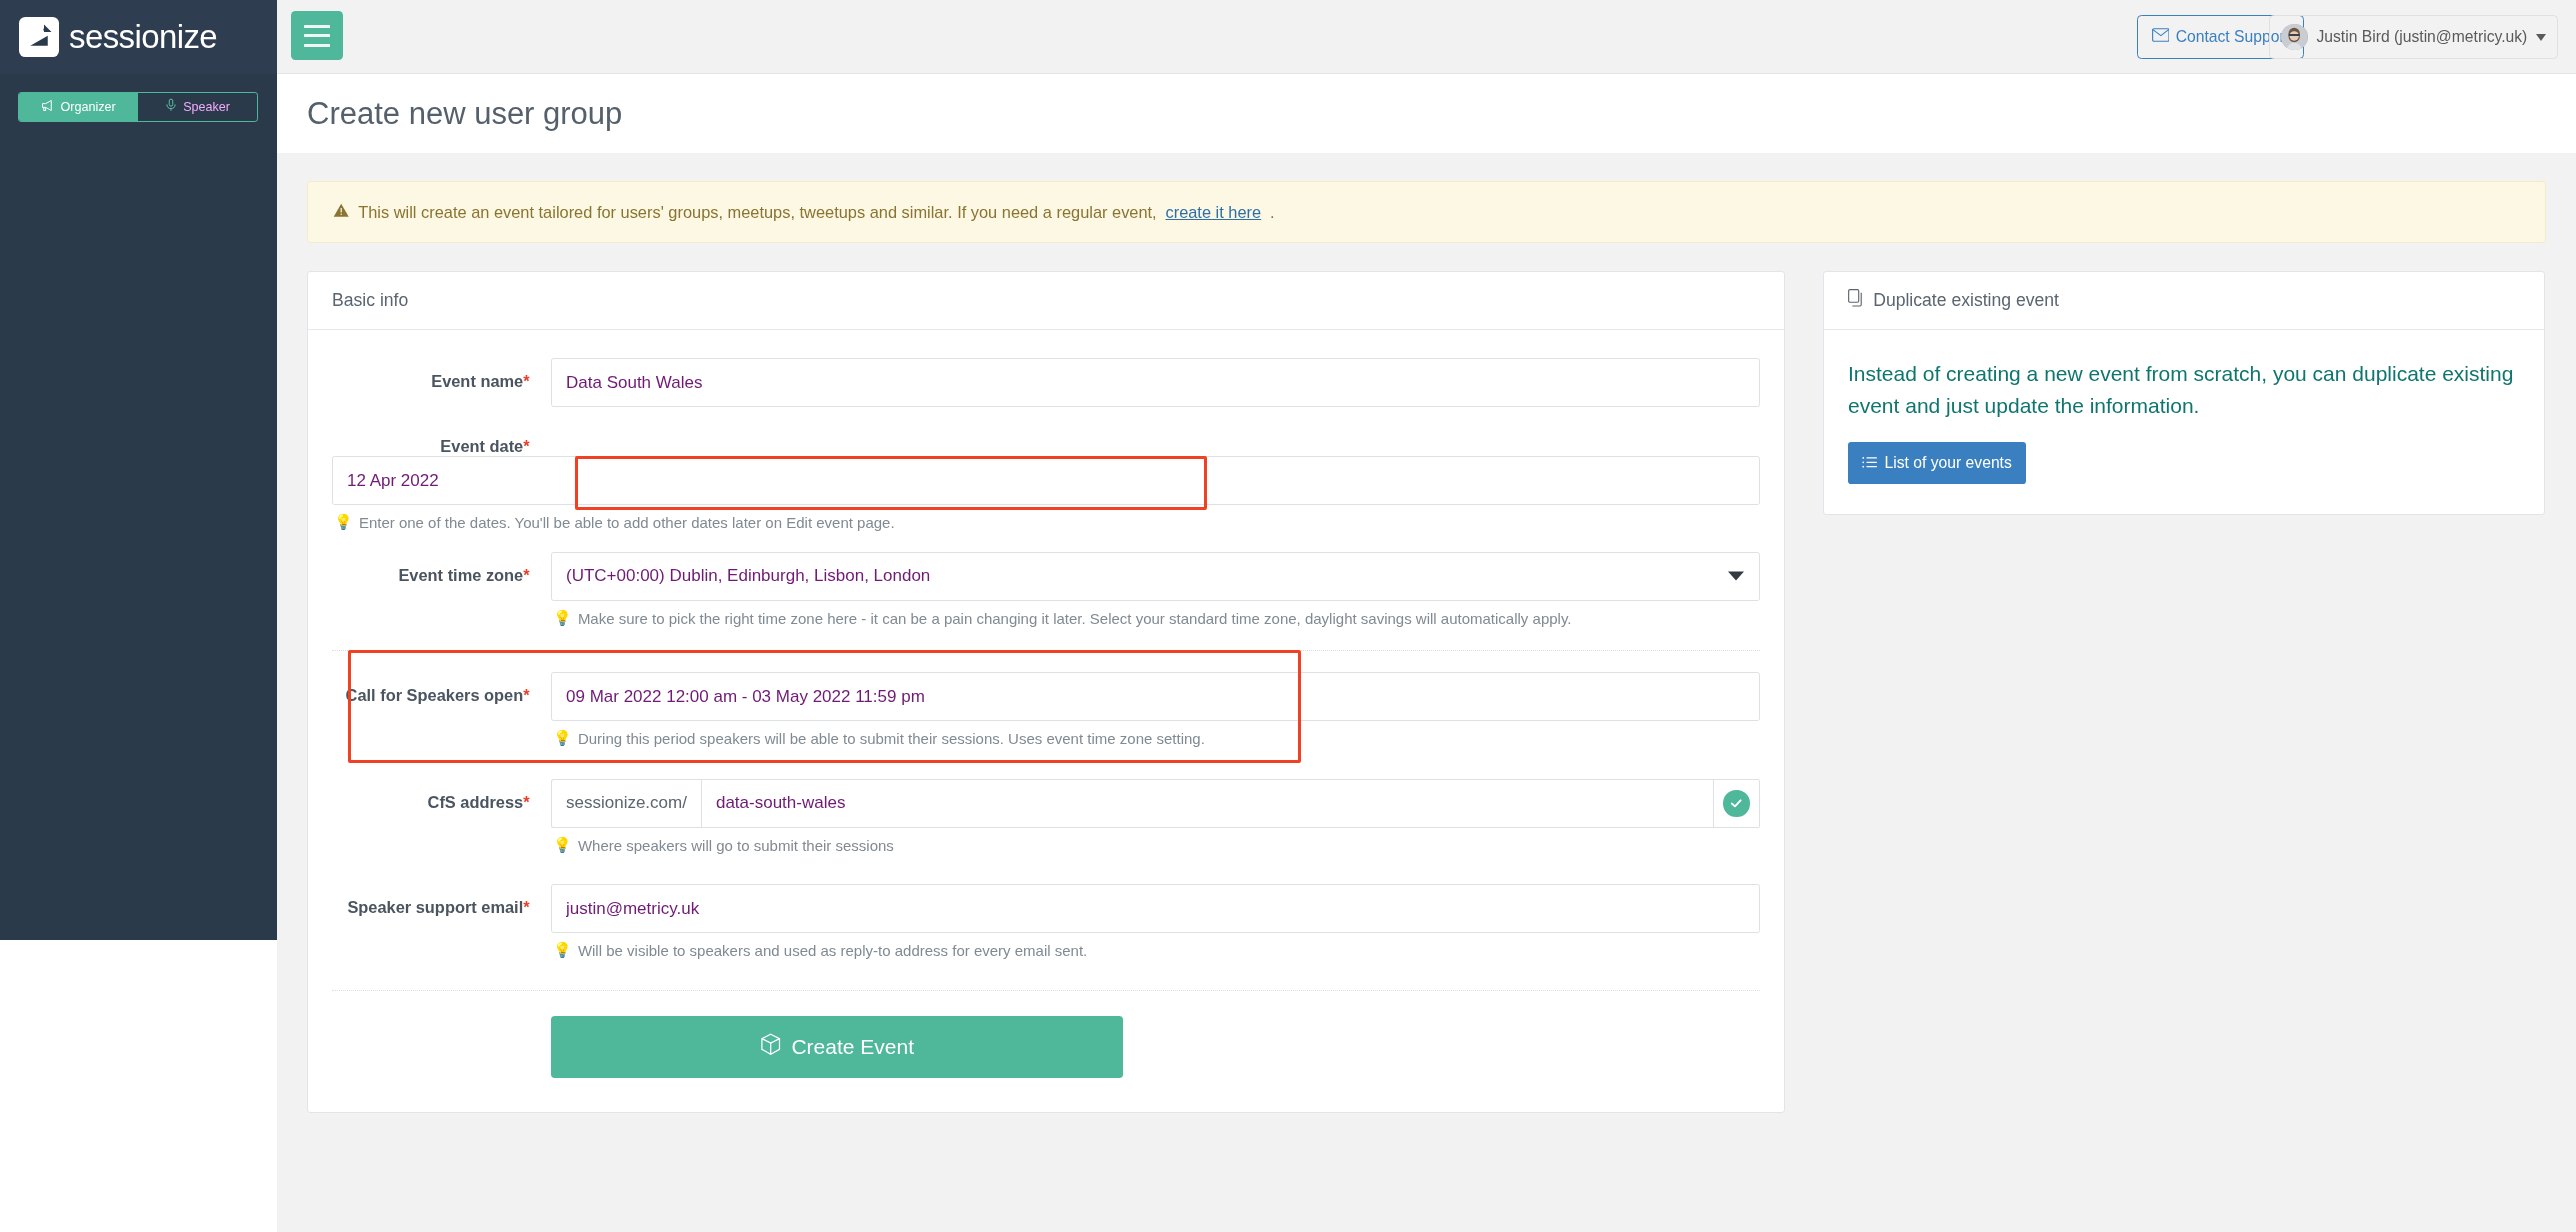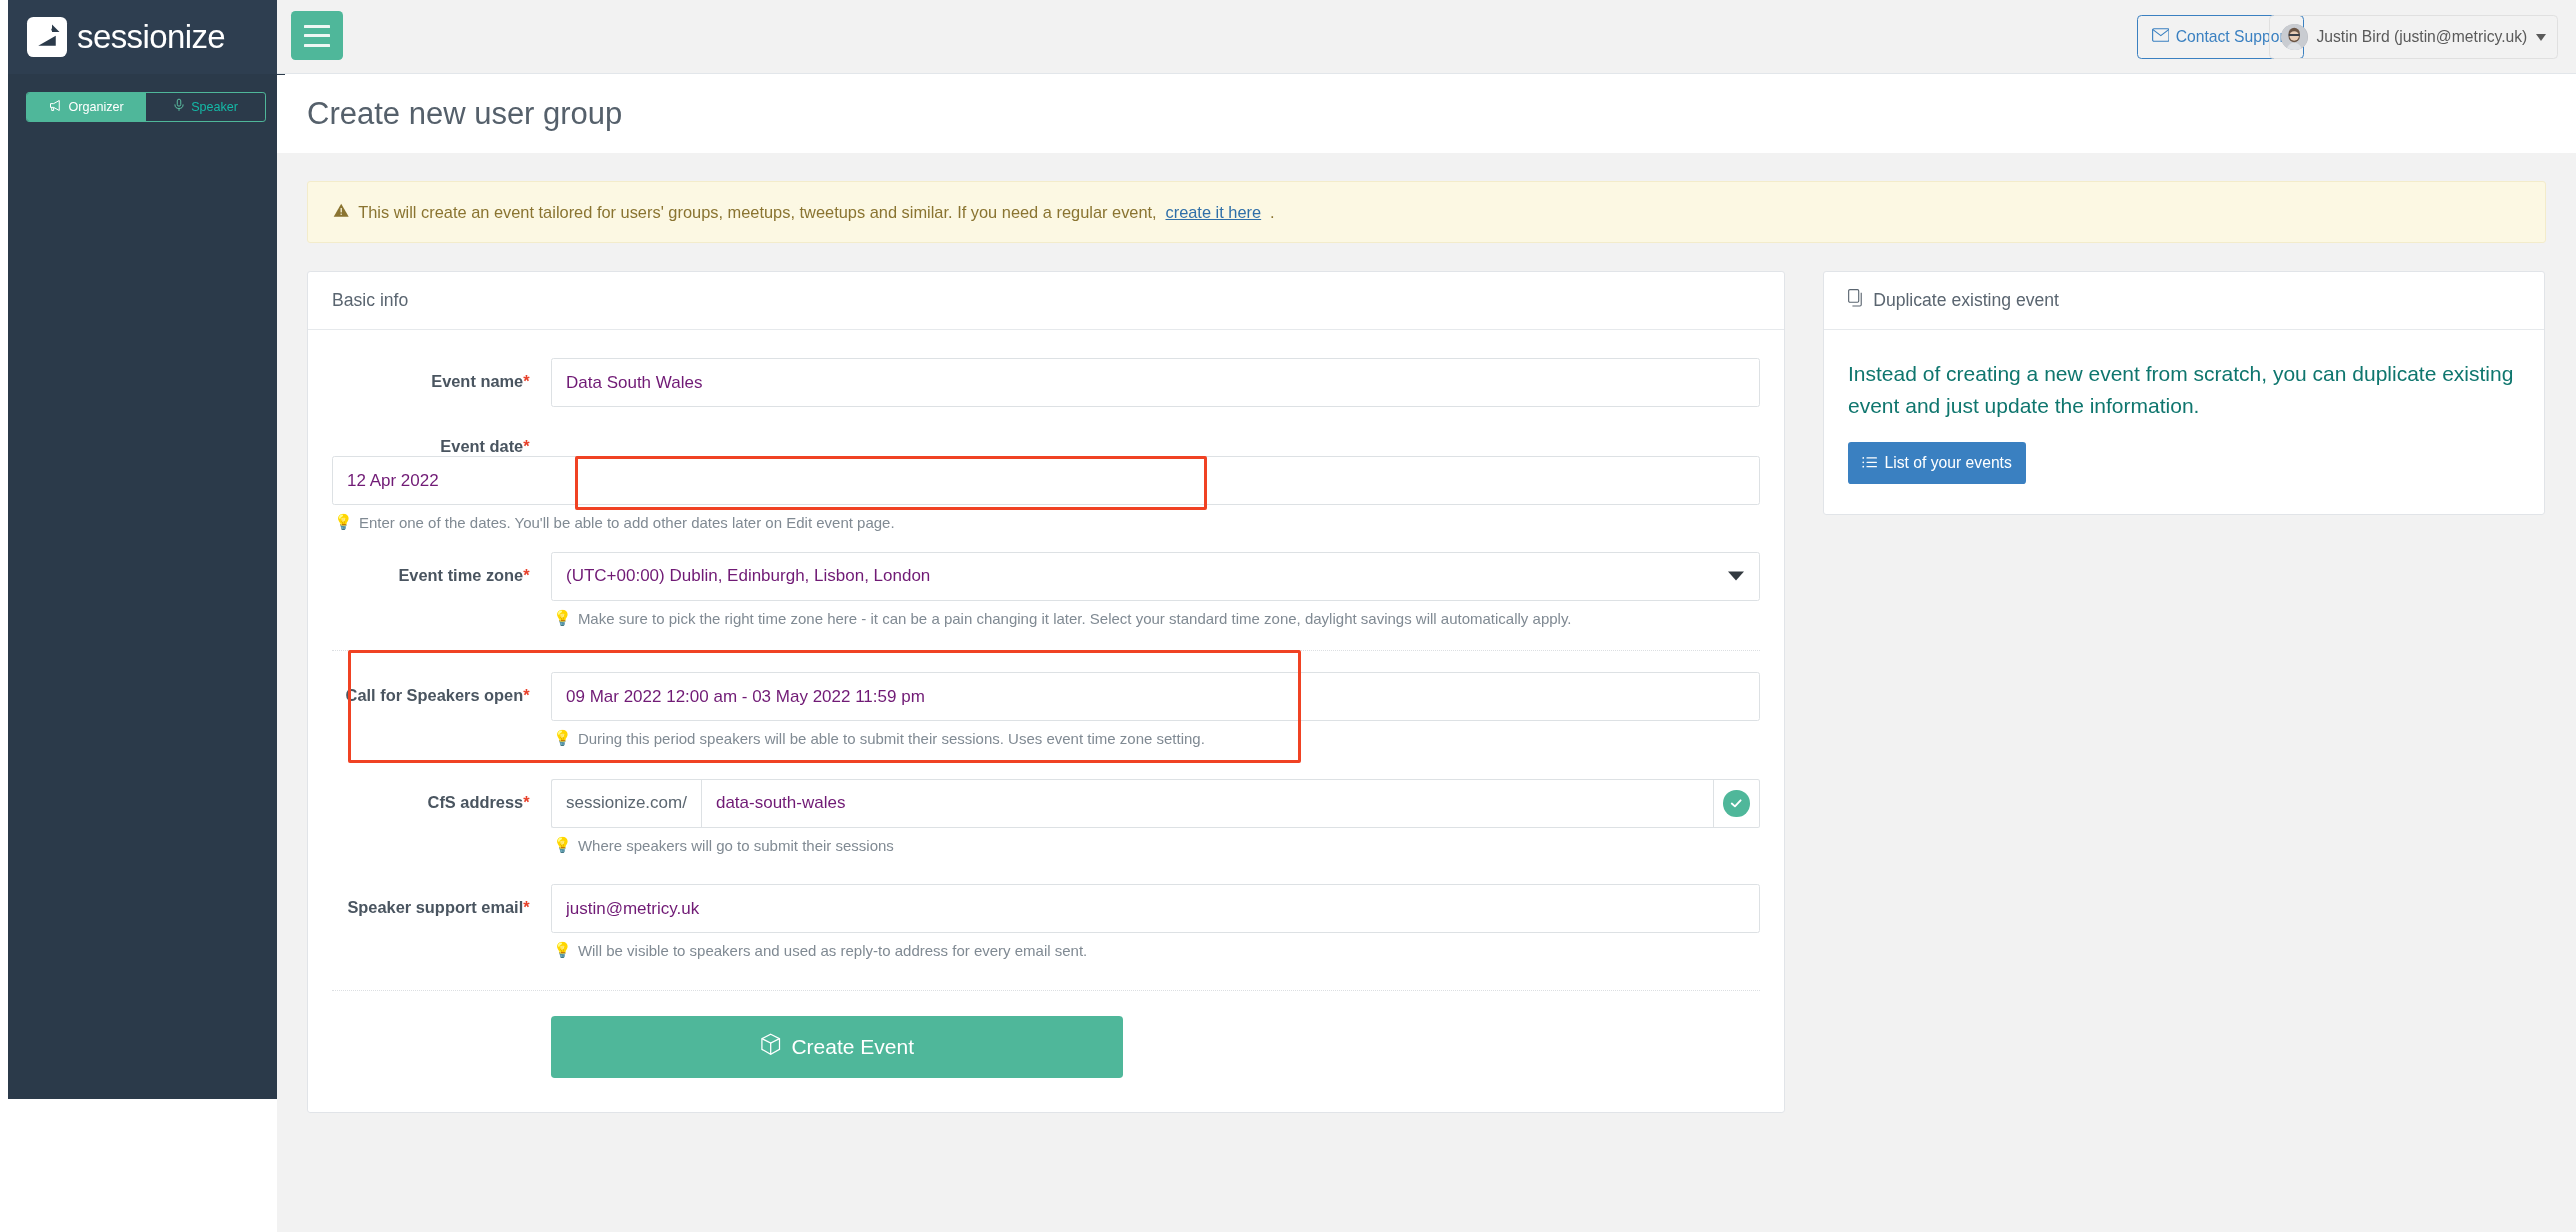--- a/index.html
+++ b/index.html
@@ -7,21 +7,21 @@
   body {
     width:2576px; height:1233px;
     font-family:"Liberation Sans", sans-serif;
     background:#ffffff;
     overflow:hidden;
     position:relative;
   }
 
   
   #sidebar {
-    position:absolute; left:8px; top:0; width:277px; height:1099px;
+    position:absolute; left:0; top:0; width:277px; height:940px;
     background:#2b3a4a;
   }
   #sidebar-logo {
     height:74px; display:flex; align-items:center; padding-left:19px; gap:10px;
     background:#2e3e50;
   }
   .logo-mark {
     width:40px; height:40px; background:#ffffff; border-radius:6.3px;
     position:relative; flex:none;
   }
@@ -31,21 +31,21 @@
   }
   #role-toggle {
     margin:17.6px 0 0 17.6px; width:240px; height:30px;
     border:0.6px solid #4fb79a; border-radius:3.1px; display:flex; overflow:hidden;
   }
   .role-btn {
     flex:1; display:flex; align-items:center; justify-content:center; gap:5px;
     font-size:12.6px; cursor:pointer;
   }
   .role-btn.active { background:#4fb79a; color:#ffffff; }
-  .role-btn.inactive { background:transparent; color:#14b8a6; }
+  .role-btn.inactive { background:transparent; color:#f0abfc; }
 
   
   #topbar {
     position:absolute; left:277px; top:0; width:2299px; height:74px;
     background:#f2f2f2; border-bottom:0.6px solid #e2e6ea;
   }
   #hamburger {
     position:absolute; left:14px; top:11.3px; width:52px; height:49px;
     background:#4fb79a; border:none; border-radius:4.4px; cursor:pointer;
     display:flex; flex-direction:column; align-items:center; justify-content:center; gap:6.3px;

